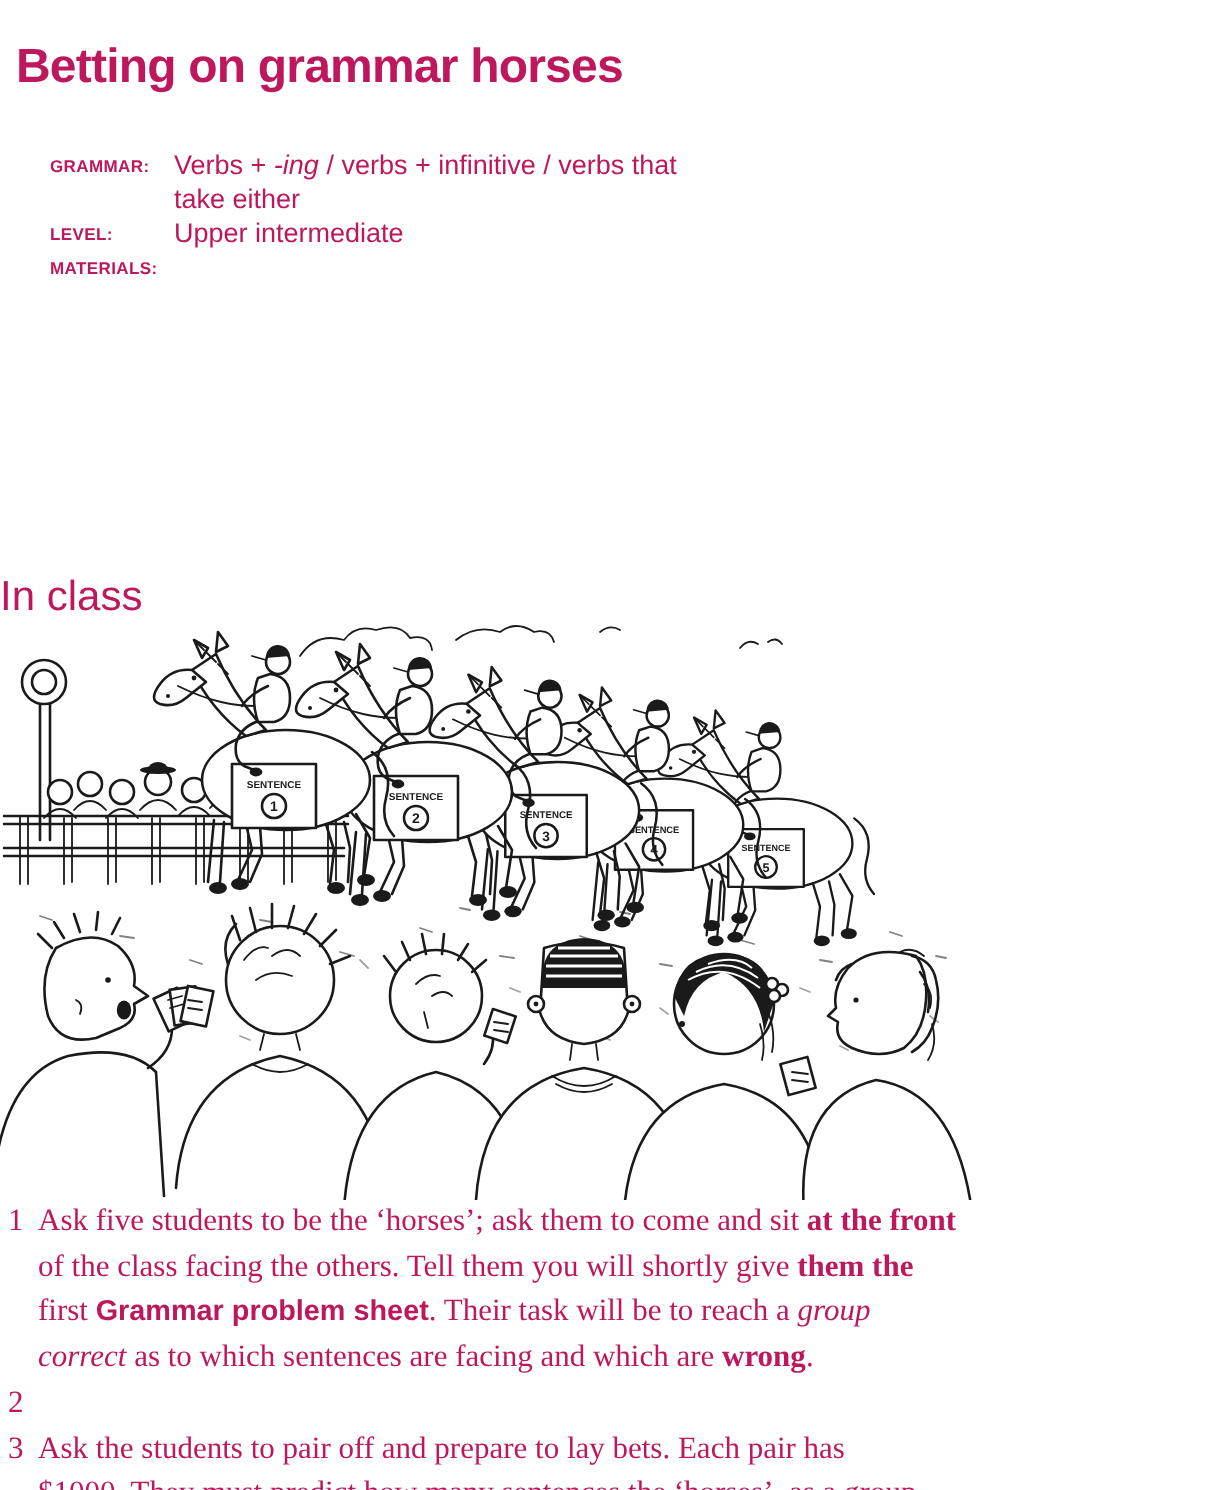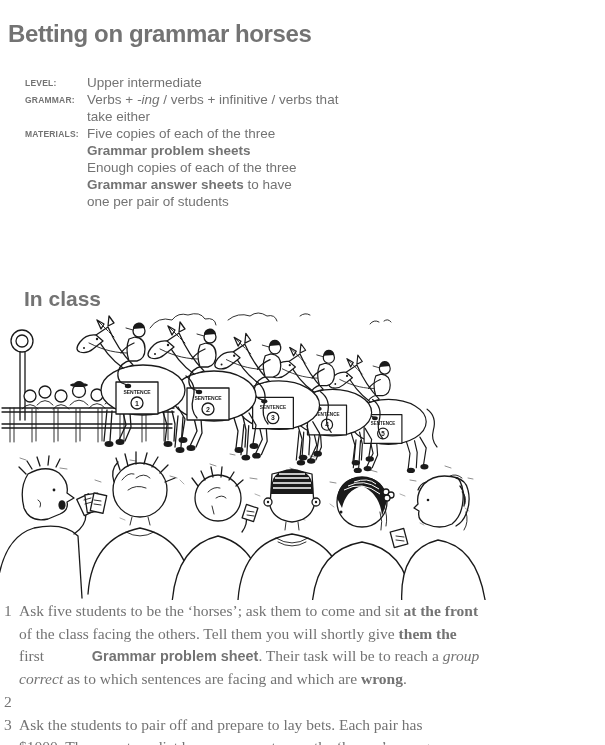--- a/index.html
+++ b/index.html
@@ -1,26 +1,26 @@
 <!DOCTYPE html>
 <html><head>
 <meta charset="utf-8">
 <style>
   html,body{margin:0;padding:0;background:#ffffff;}
-  .page{position:relative;width:605px;height:745px;background:#ffffff;color:#737373;
+  .page{position:relative;width:605px;height:745px;background:#ffffff;color:#be185d;
         font-family:"Liberation Sans",sans-serif;overflow:hidden;}
   .title{position:absolute;left:8px;top:4px;font-size:24px;font-weight:bold;letter-spacing:-0.4px;}
   .info{position:absolute;left:25px;top:74px;width:430px;}
   .info-row{display:flex;align-items:flex-start;}
   .info-label{flex:0 0 62px;font-size:8.5px;font-weight:bold;letter-spacing:0.2px;padding-top:4px;}
   .info-value{font-size:13.5px;line-height:17px;white-space:pre-wrap;}
   .seg-b{font-weight:bold;}
   .seg-i{font-style:italic;}
-  .seg-bs{font-weight:bold;font-family:"Liberation Sans",sans-serif;font-size:0.93em;margin-left:44px;}
-  .section-heading{position:absolute;left:24px;top:270px;font-size:21px;font-weight:bold;}
+  .seg-bs{font-weight:bold;font-family:"Liberation Sans",sans-serif;font-size:0.93em;}
+  .section-heading{position:absolute;left:0;top:270px;font-size:21px;font-weight:normal;}
   .illustration{position:absolute;left:0;top:308px;width:605px;height:292px;}
   .instructions{position:absolute;left:4px;top:600px;width:592px;
                 font-family:"Liberation Serif",serif;font-size:15.5px;line-height:22.7px;}
   .instr-item{display:flex;}
   .instr-num{flex:0 0 15px;}
   .instr-text{white-space:pre-wrap;}
   
   .ln{fill:none;stroke:#1a1a1a;stroke-width:1.3;stroke-linecap:round;stroke-linejoin:round;}
   .thin{stroke-width:0.9;}
   .fw{fill:#ffffff;stroke:#1a1a1a;stroke-width:1.3;stroke-linecap:round;stroke-linejoin:round;}
@@ -32,35 +32,30 @@
 </style>
 </head>
 <body>
 
 <div class="page">
 
   <h1 class="title">Betting on grammar horses</h1>
 
   <div class="info">
     <div class="info-row">
-      <span class="info-label">LEVEL:</span>
-      <span class="info-value"><span>Upper intermediate</span></span>
-    </div>
-    <div class="info-row">
       <span class="info-label">GRAMMAR:</span>
       <span class="info-value"><span>Verbs + </span><span class="seg-i">-ing</span><span> / verbs + infinitive / verbs that
 take either</span></span>
     </div>
     <div class="info-row">
+      <span class="info-label">LEVEL:</span>
+      <span class="info-value"><span>Upper intermediate</span></span>
+    </div>
+    <div class="info-row">
       <span class="info-label">MATERIALS:</span>
-      <span class="info-value"><span>Five copies of each of the three
-</span><span class="seg-b">Grammar problem sheets</span><span>
-Enough copies of each of the three
-</span><span class="seg-b">Grammar answer sheets</span><span> to have
-one per pair of students</span></span>
     </div>
   </div>
 
   <h2 class="section-heading">In class</h2>
 
   <svg class="illustration" viewBox="0 0 605 292" xmlns="http://www.w3.org/2000/svg">
 
     <g>
       <path class="ln thin" d="M150,20 q8,-12 22,-8 q6,-8 16,-5 q12,-4 17,4 q10,-2 11,6"></path>
       <path class="ln thin" d="M228,12 q10,-8 22,-4 q8,-6 17,0 q8,-2 10,5"></path>

